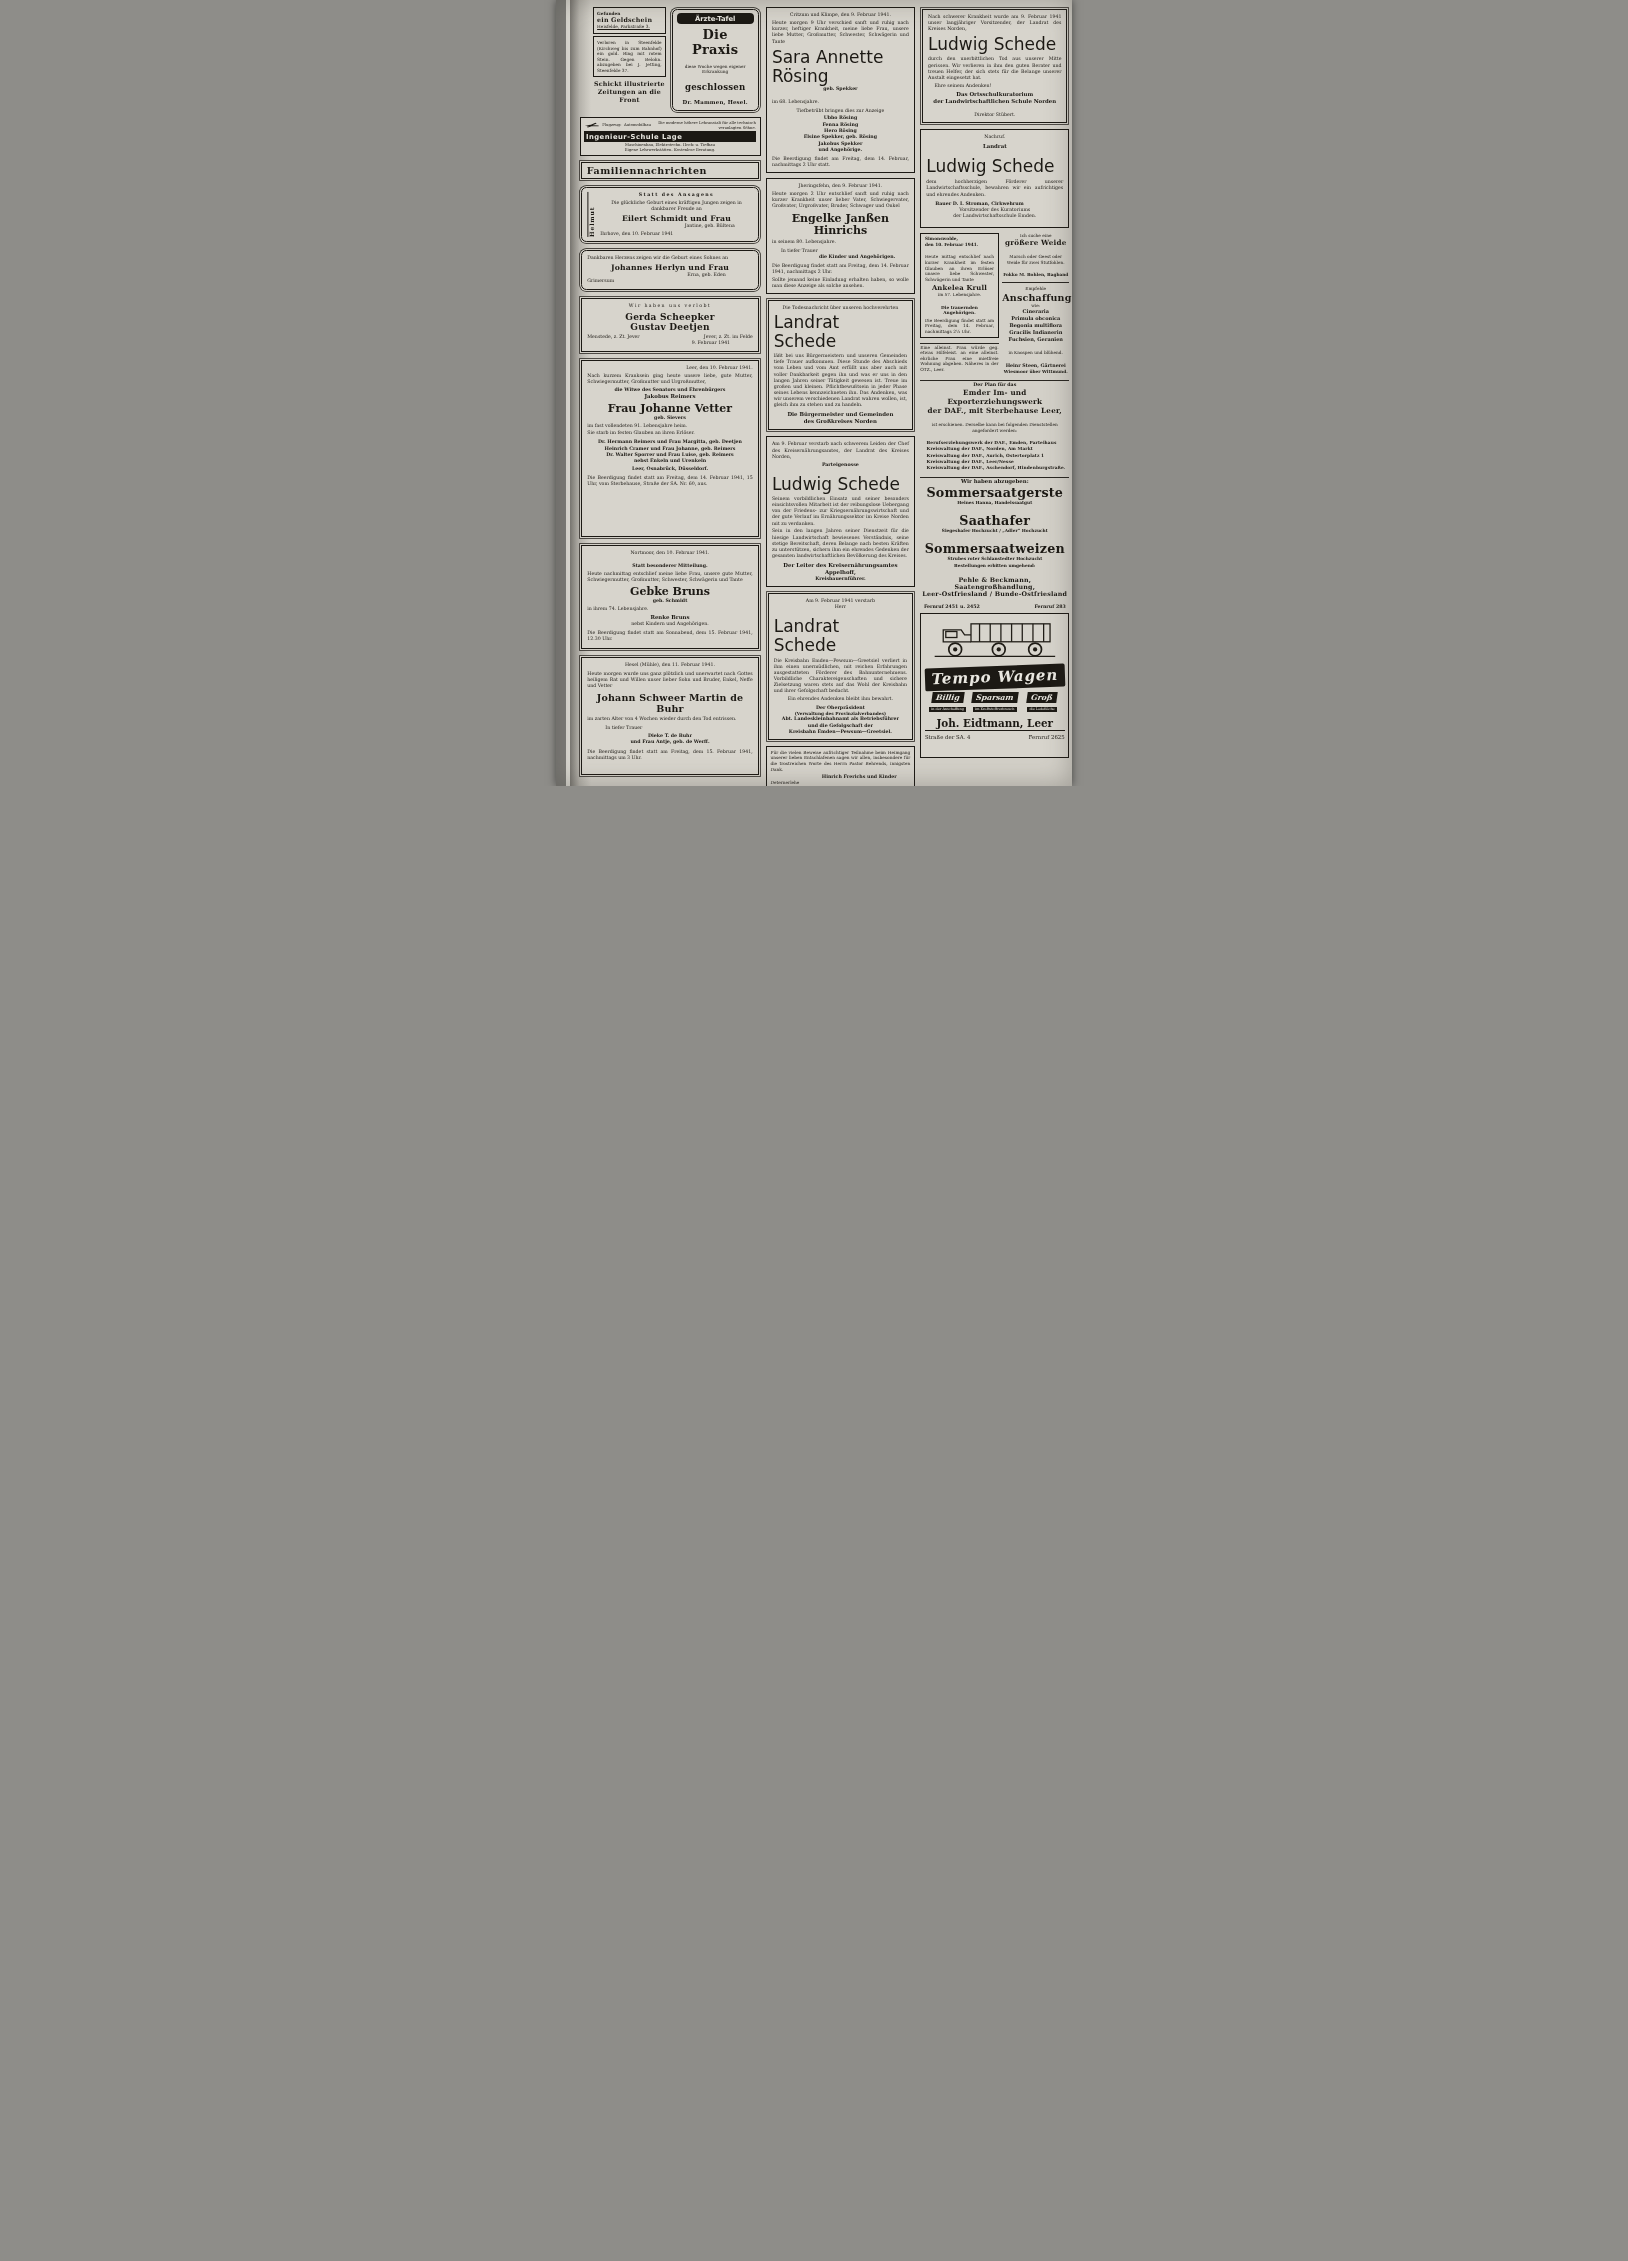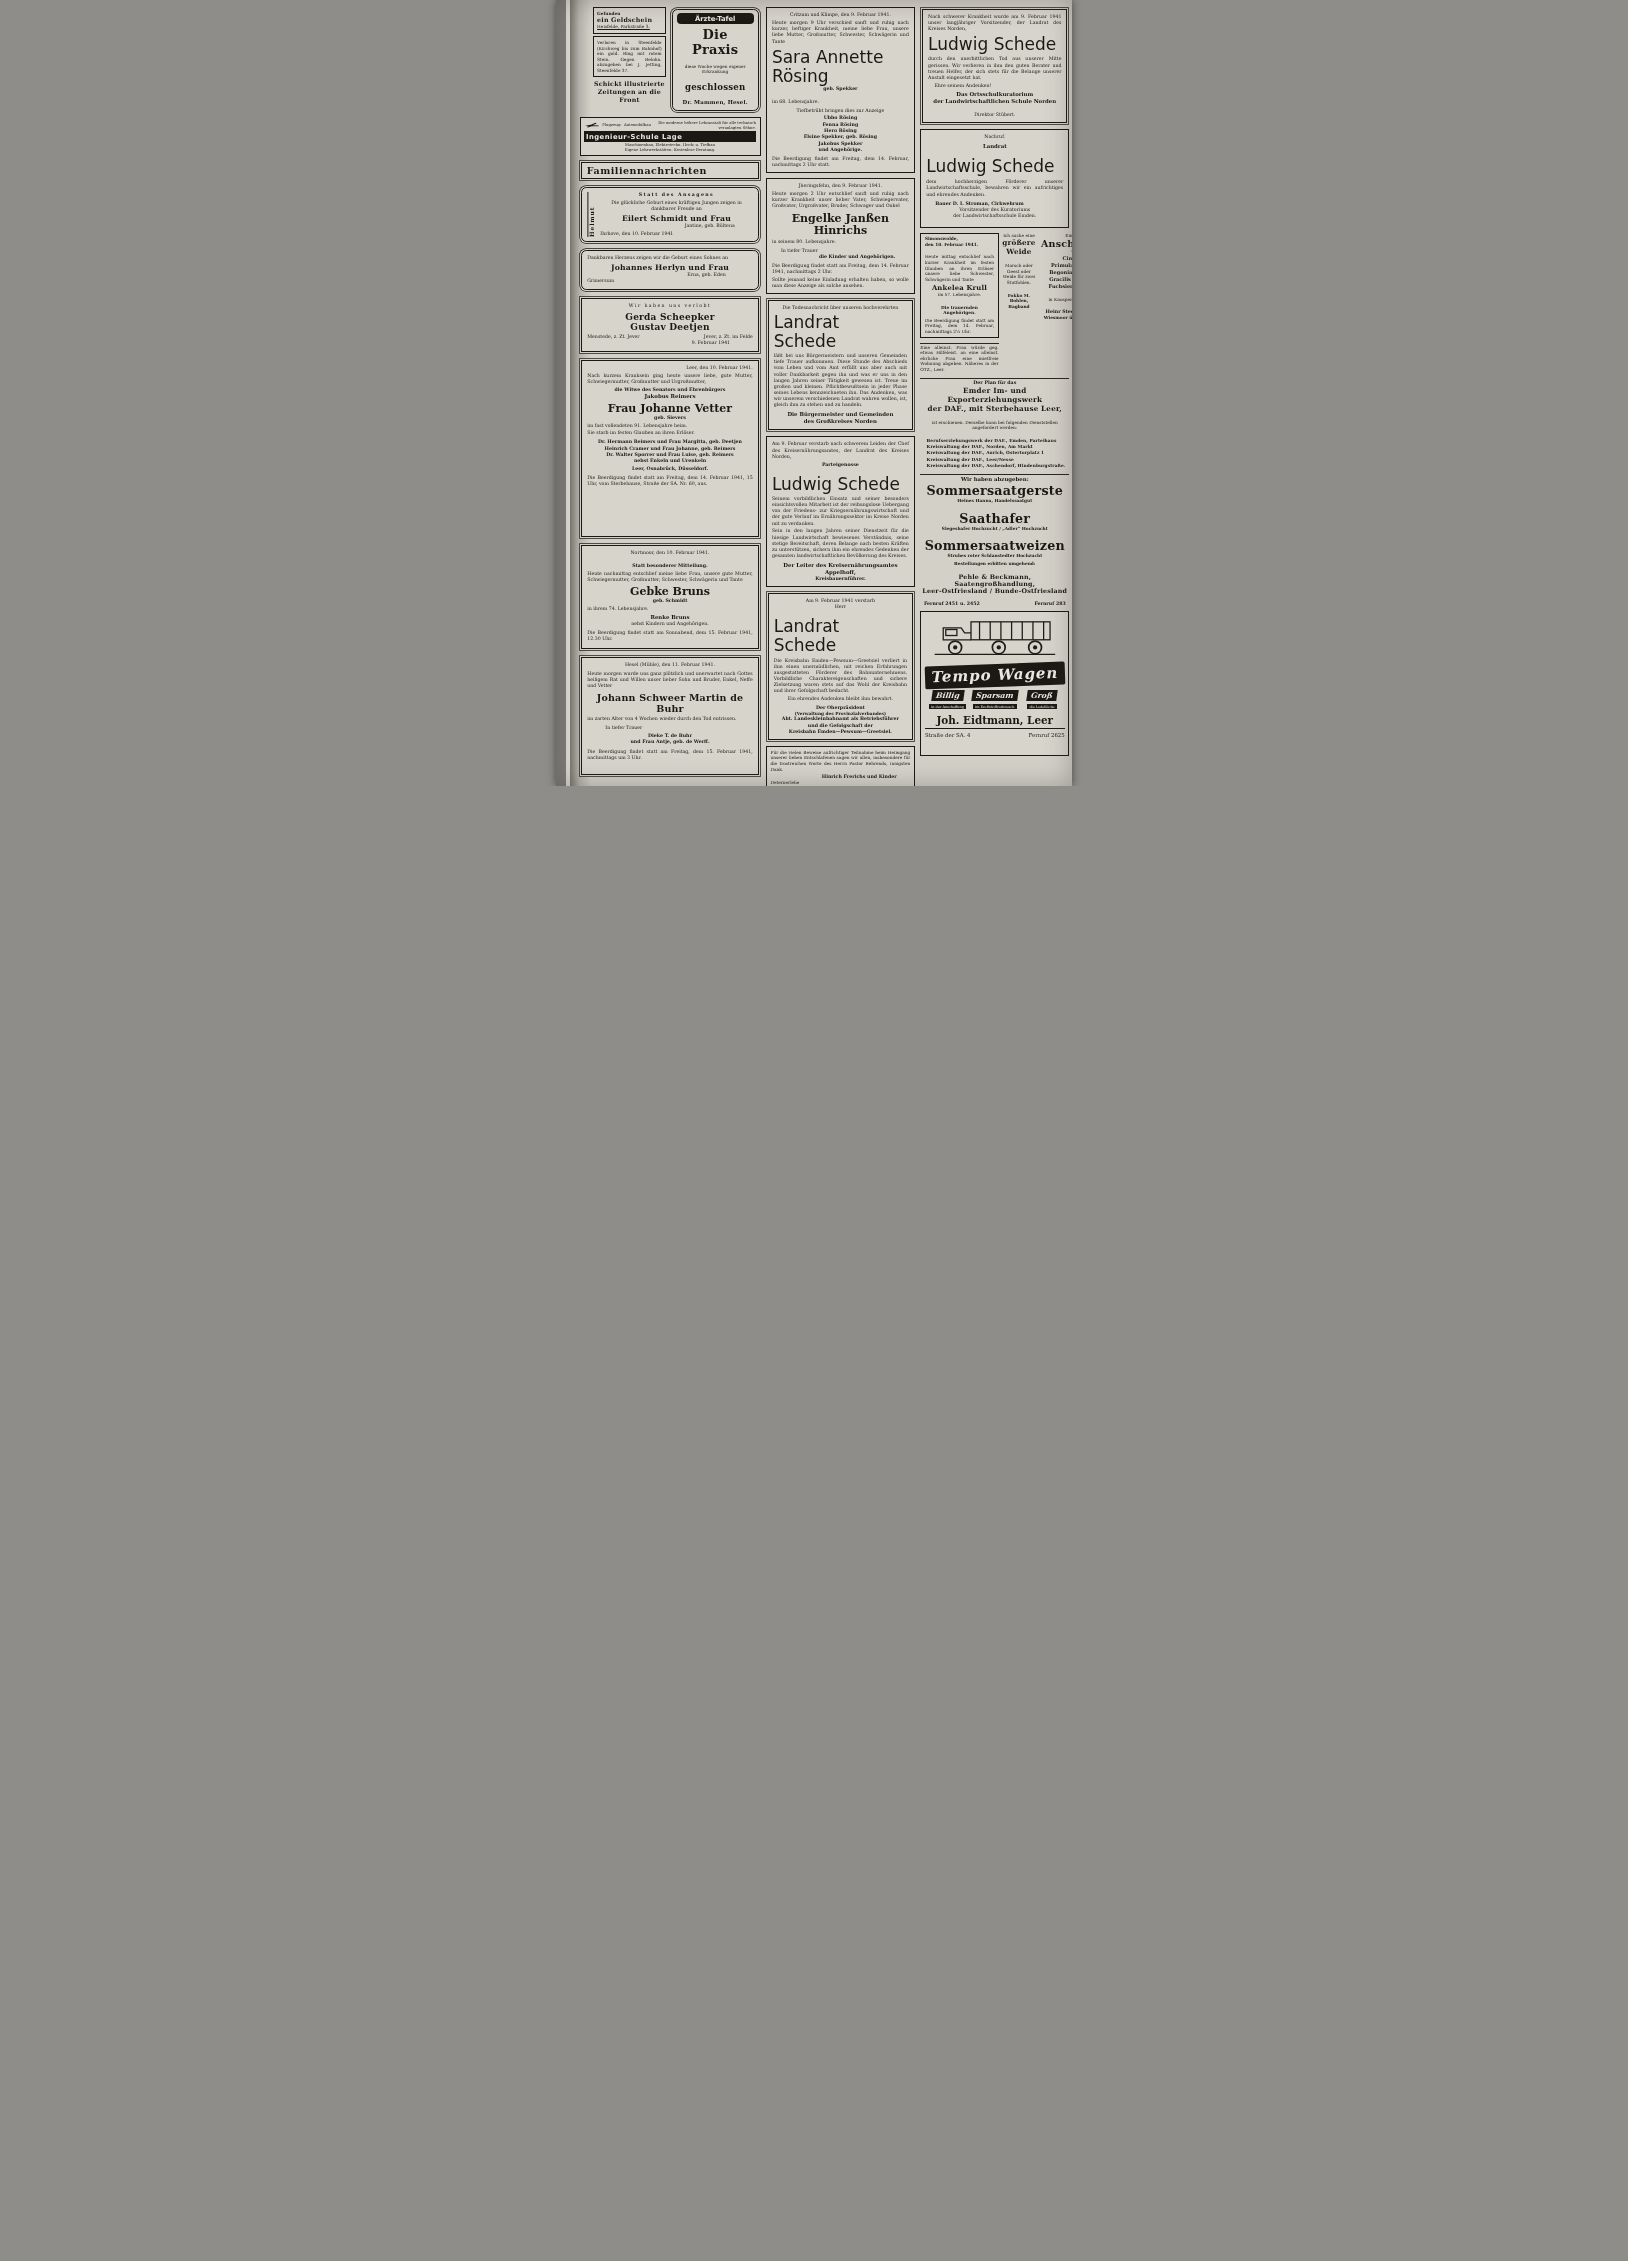--- a/index.html
+++ b/index.html
@@ -67,21 +67,21 @@
   .badges{display:flex;gap:1.8px;margin-top:3.6px;}
   .badge-col{flex:1;text-align:center;}
   .badge-big{display:inline-block;background:var(--ink);color:var(--white);font-weight:bold;font-style:italic;padding:0.9px 4.1px;font-size:7.7px;transform:skewX(-8deg);}
   .badge-sm{display:inline-block;background:var(--ink);color:var(--white);font-size:3.4px;padding:0.5px 2.3px;margin-top:1.4px;}
   .dealer{font-weight:bold;font-size:10.4px;text-align:center;margin-top:4.5px;}
   .tempo-bottom{display:flex;justify-content:space-between;font-size:5.4px;margin-top:1.8px;border-top:0.7px solid var(--ink);padding-top:2.3px;}
 
   .telrow{display:flex;justify-content:space-between;font-weight:bold;font-size:4.7px;padding:0 3.6px;}
   .subrow{display:flex;gap:3.6px;}
   .subL{width:55%;display:flex;flex-direction:column;gap:3.6px;}
-  .subR{width:45%;display:flex;gap:2.7px;}
+  .subR{width:45%;display:flex;flex-direction:column;gap:2.7px;}
 </style>
 </head>
 <body>
 
 <div class="page">
   <div class="scanbed"></div>
   <div class="page-edge"></div>
   <div class="gutter"></div>
 
   <div class="content">

